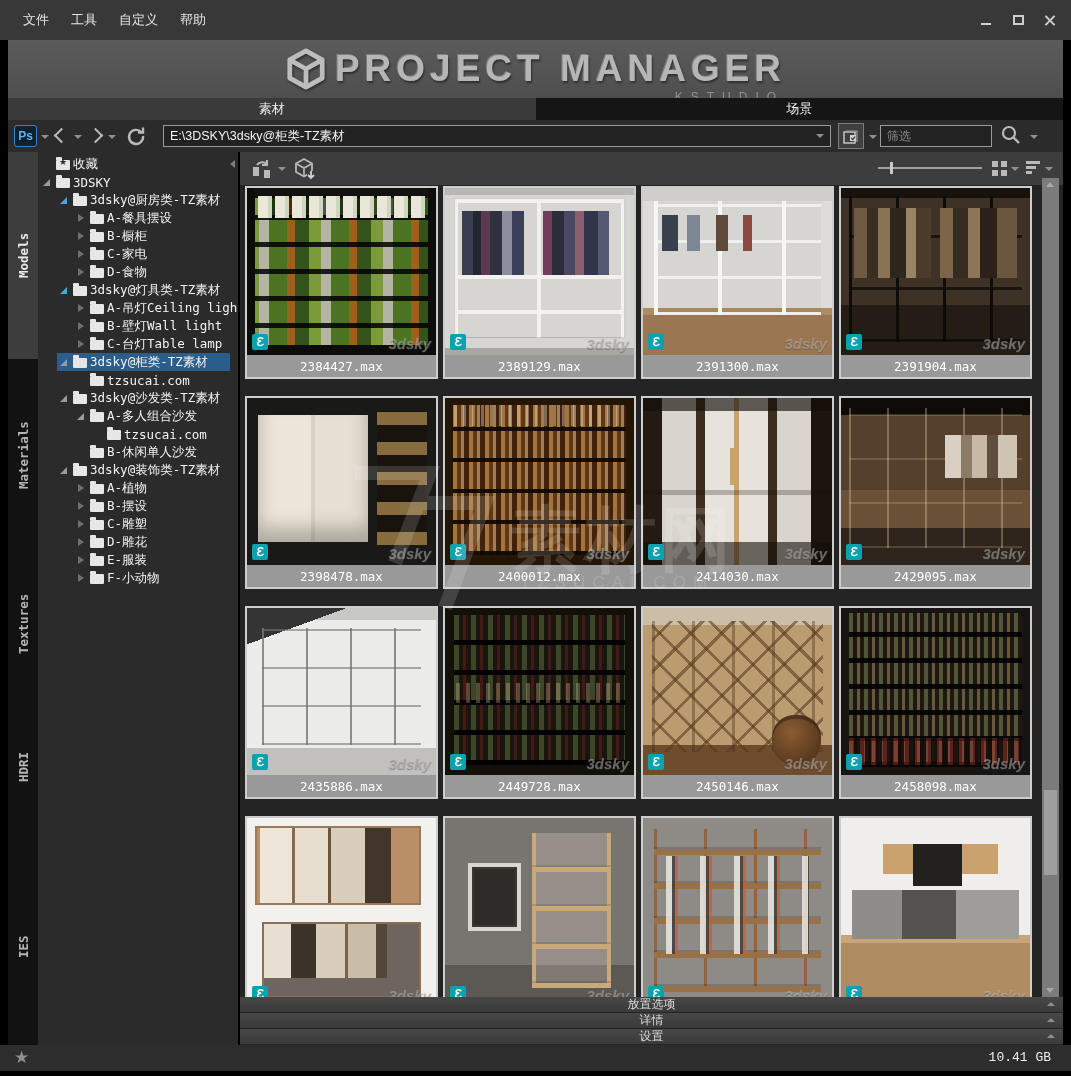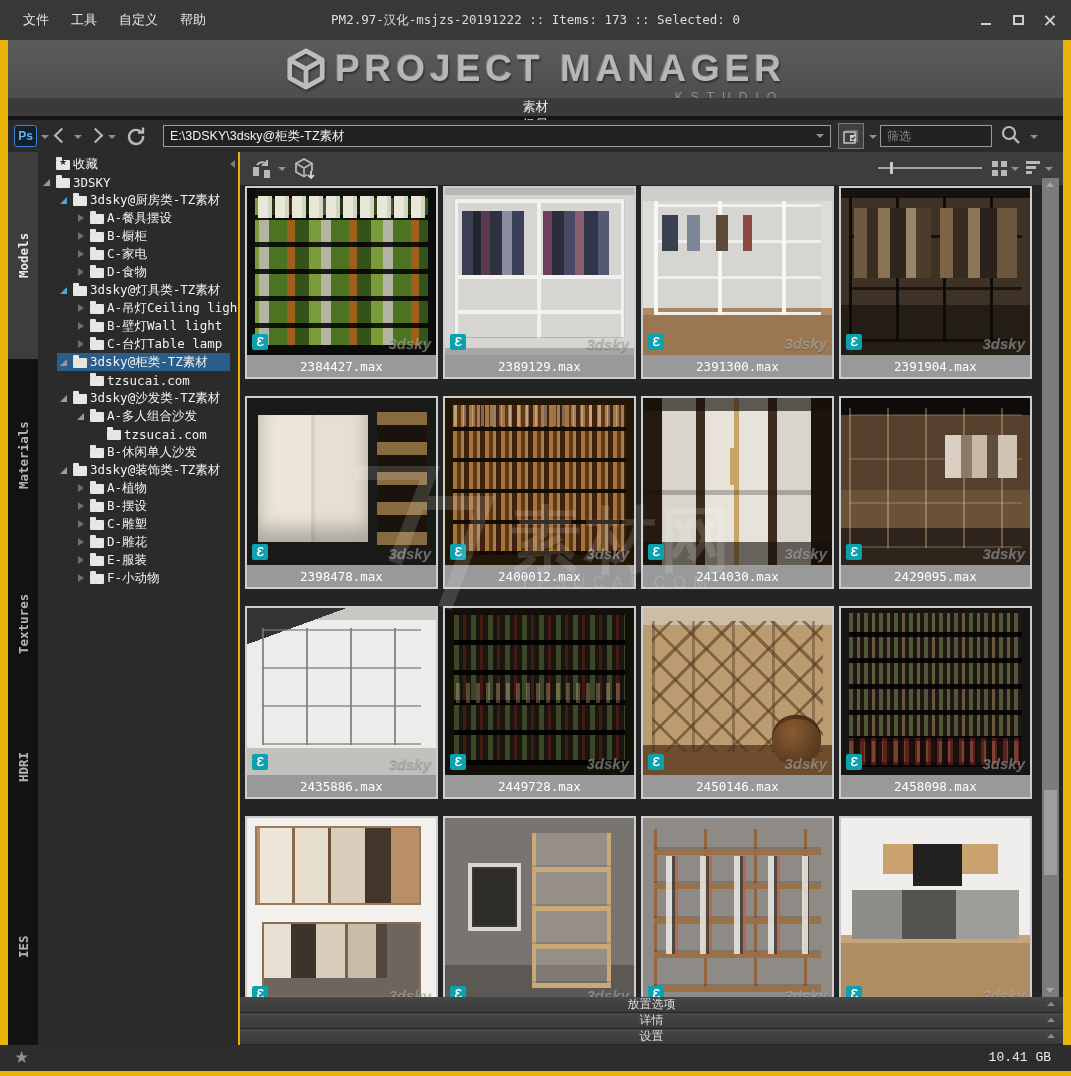--- a/index.html
+++ b/index.html
@@ -1,18 +1,18 @@
 <!DOCTYPE html>
 <html><head>
 <meta charset="utf-8">
 <style>
   * { margin:0; padding:0; box-sizing:border-box; }
   html,body { width:1071px; height:1076px; overflow:hidden; background:#1c1c1c;
     font-family:"Liberation Sans","DejaVu Sans",sans-serif; }
-  .window { position:relative; width:1071px; height:1076px; background:#eab308; }
+  .window { position:relative; width:1071px; height:1076px; background:#000000; }
 
   
   .titlebar { position:absolute; left:0; top:0; width:1071px; height:40px; background:#383838;
     display:flex; align-items:center; }
   .menubar { display:flex; margin-left:12px; }
   .menu-item { color:#e4e4e4; font-size:13px; padding:4px 11px; cursor:default; }
   .win-title { position:absolute; left:0; right:0; text-align:center; color:#dddddd;
     font-size:12.5px; font-family:"DejaVu Sans Mono",monospace; pointer-events:none; }
   .win-controls { position:absolute; right:10px; top:0; height:40px; display:flex; align-items:center; gap:10px; }
   .win-btn { width:22px; height:20px; display:flex; align-items:center; justify-content:center; }
@@ -28,21 +28,21 @@
     background:linear-gradient(180deg,#5b5b5b,#4e4e4e);
     display:flex; align-items:center; justify-content:center; }
   .brand-wrap { position:relative; display:flex; align-items:center; gap:8px; }
   .brand-name { font-size:37px; font-weight:bold; letter-spacing:5px; color:#b6b6b6;
     text-shadow:1px 2px 2px #303030, -1px -1px 0 #808080; }
   .brand-studio { position:absolute; right:2px; bottom:-13px; font-size:12px; letter-spacing:8px;
     color:#8f8f8f; }
   .brand-logo svg { display:block; filter:drop-shadow(1px 2px 1px #303030); }
 
   
-  .main-tabs { position:absolute; left:8px; top:98px; width:1055px; height:22px; display:flex;flex-direction:column; }
+  .main-tabs { position:absolute; left:8px; top:98px; width:1055px; height:22px; display:flex; }
   .main-tab { flex:1; display:flex; align-items:center; justify-content:center;
     font-size:13px; color:#ededed; background:#151515; cursor:default; }
   .main-tab.selected { background:#3a3a3a; }
 
   
   .toolbar1 { position:absolute; left:8px; top:120px; width:1055px; height:32px; background:#2b2b2b; }
   .toolbar1 > * { position:absolute; }
   .ps-badge { left:6px; top:5px; width:23px; height:22px; background:#12202e;
     border:1px solid #3d7dd6; border-radius:3px; color:#5eb0ef; font-size:12px; font-weight:bold;
     display:flex; align-items:center; justify-content:center; }
@@ -280,21 +280,20 @@
 
 <div class="window">
 
   <div class="titlebar">
     <div class="menubar" id="menubar">
         <span class="menu-item">文件</span>
         <span class="menu-item">工具</span>
         <span class="menu-item">自定义</span>
         <span class="menu-item">帮助</span>
       </div>
-    <div class="win-title">PM2.97-汉化-msjzs-20191222 :: Items: 173 :: Selected: 0</div>
     <div class="win-controls">
       <div class="win-btn">
           <span class="glyph-min"></span>
         </div>
       <div class="win-btn">
           <span class="glyph-max"></span>
         </div>
       <div class="win-btn">
           <span class="glyph-close"></span>
         </div>

